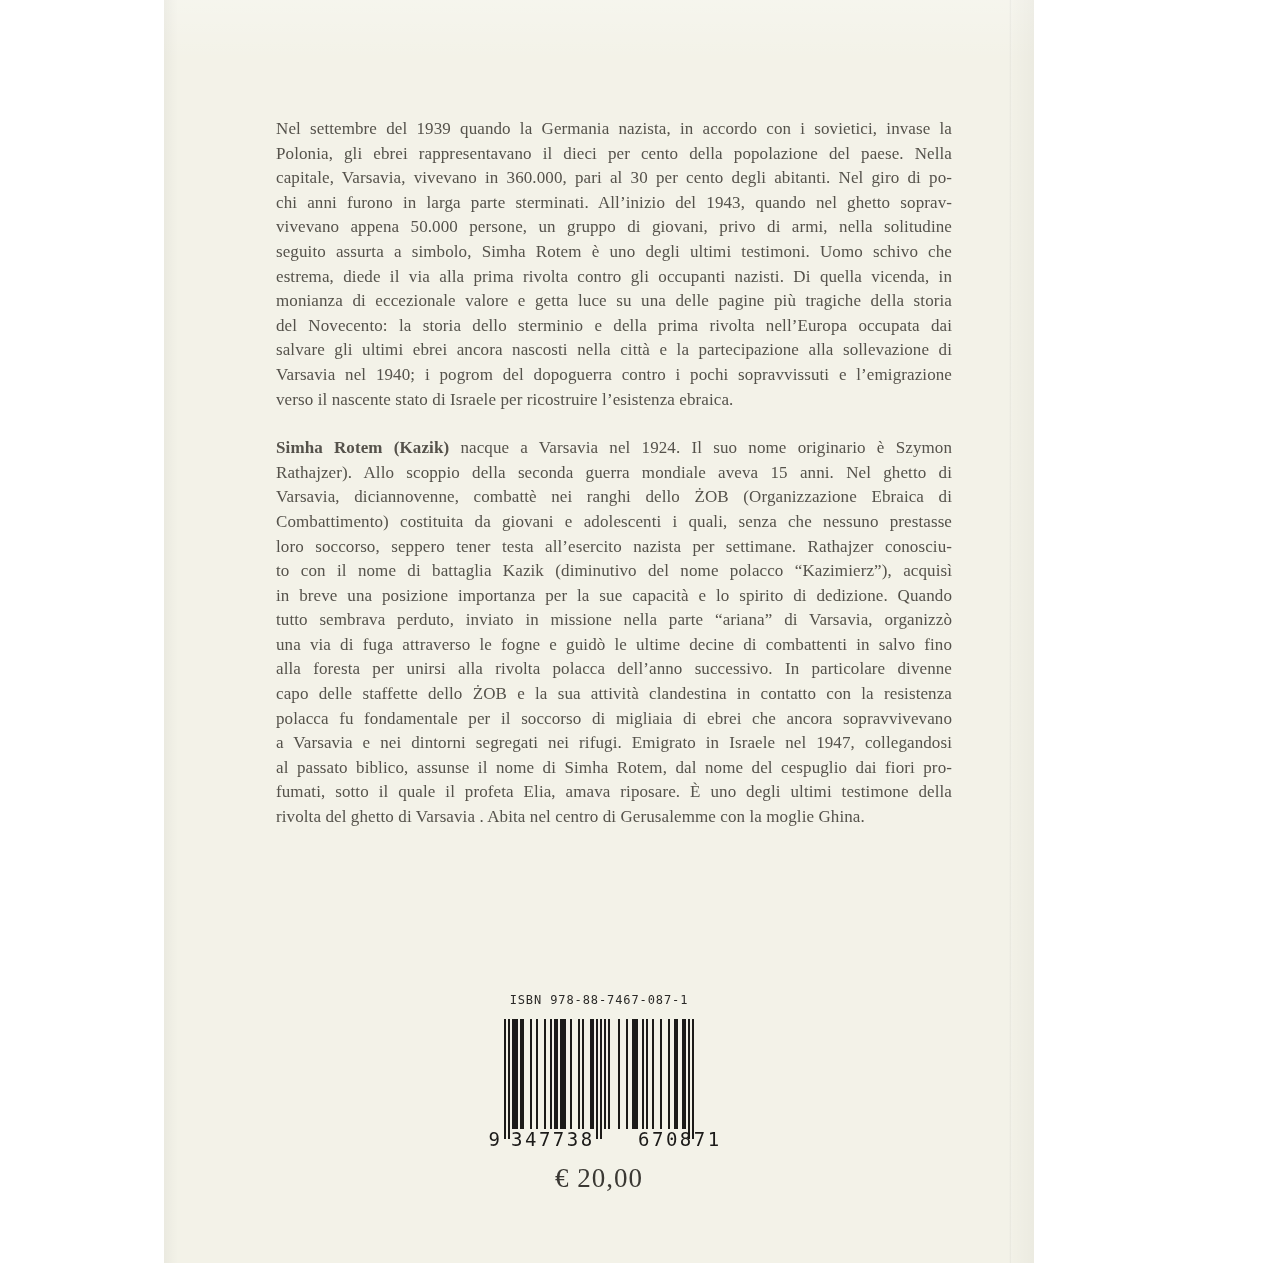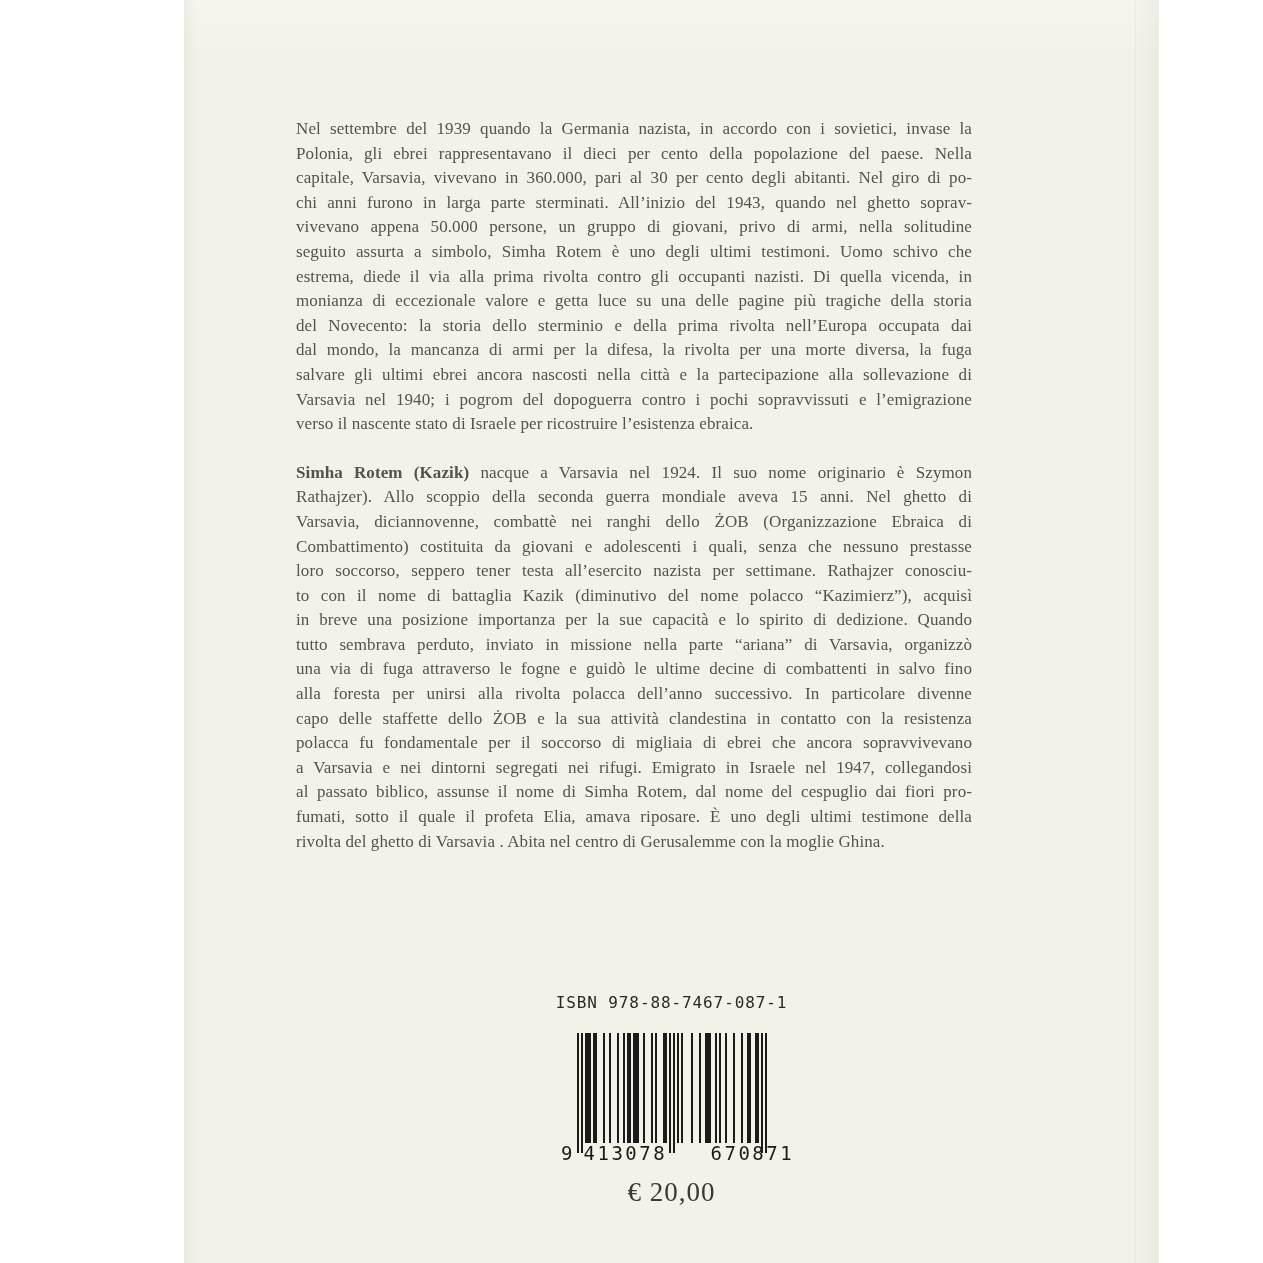--- a/index.html
+++ b/index.html
@@ -5,21 +5,21 @@
   html, body { margin: 0; padding: 0; }
   body {
     width: 1263px; height: 1263px;
     background: #ffffff;
     position: relative;
     overflow: hidden;
     font-family: "Liberation Serif", "DejaVu Serif", serif;
   }
   .cover {
     position: absolute;
-    left: 184px; top: 0; width: 975px; height: 1263px;
+    left: 164px; top: 0; width: 870px; height: 1263px;
     background:
       linear-gradient(90deg, rgba(0,0,0,0.035) 0, rgba(0,0,0,0) 14px),
       linear-gradient(270deg, rgba(0,0,0,0.03) 0, rgba(0,0,0,0) 26px),
       linear-gradient(180deg, rgba(255,255,255,0.25) 0, rgba(0,0,0,0) 60px),
       #f3f2e8;
   }
   .crease {
     position: absolute; top: 0; right: 22px; width: 3px; height: 100%;
     background: linear-gradient(90deg, rgba(0,0,0,0.0), rgba(0,0,0,0.03), rgba(255,255,255,0.25));
   }
@@ -45,25 +45,25 @@
   .barcode-block {
     position: absolute;
     left: 50%; top: 993px;
     transform: translateX(-50%);
     width: 260px;
     text-align: center;
     color: #23221f;
   }
   .isbn {
     font-family: "DejaVu Sans Mono", "Liberation Mono", monospace;
-    font-size: 16px;
+    font-size: 12px;
     letter-spacing: 0.9px;
     white-space: nowrap;
     color: #2a2927;
-    margin-bottom: 21px;
+    margin-bottom: 12px;
   }
   .barcode {
     position: relative;
     width: 190px;
     height: 134px;
     margin: 0 auto;
   }
   .barcode svg { position: absolute; left: 0; top: 0; }
   .bd {
     position: absolute;
@@ -95,21 +95,20 @@
     <div class="para">
         <div class="line">Nel settembre del 1939 quando la Germania nazista, in accordo con i sovietici, invase la</div>
         <div class="line">Polonia, gli ebrei rappresentavano il dieci per cento della popolazione del paese. Nella</div>
         <div class="line">capitale, Varsavia, vivevano in 360.000, pari al 30 per cento degli abitanti. Nel giro di po-</div>
         <div class="line">chi anni furono in larga parte sterminati. All’inizio del 1943, quando nel ghetto soprav-</div>
         <div class="line">vivevano appena 50.000 persone, un gruppo di giovani, privo di armi, nella solitudine</div>
         <div class="line">seguito assurta a simbolo, Simha Rotem è uno degli ultimi testimoni. Uomo schivo che</div>
         <div class="line">estrema, diede il via alla prima rivolta contro gli occupanti nazisti. Di quella vicenda, in</div>
         <div class="line">monianza di eccezionale valore e getta luce su una delle pagine più tragiche della storia</div>
         <div class="line">del Novecento: la storia dello sterminio e della prima rivolta nell’Europa occupata dai</div>
-        <div class="line">dal mondo, la mancanza di armi per la difesa, la rivolta per una morte diversa, la fuga</div>
         <div class="line">salvare gli ultimi ebrei ancora nascosti nella città e la partecipazione alla sollevazione di</div>
         <div class="line">Varsavia nel 1940; i pogrom del dopoguerra contro i pochi sopravvissuti e l’emigrazione</div>
         <div class="line last">verso il nascente stato di Israele per ricostruire l’esistenza ebraica.</div>
       </div>
 
     <div class="para para2">
       <div class="line">
         <span class="bold">Simha Rotem (Kazik)</span><span> nacque a Varsavia nel 1924. Il suo nome originario è Szymon</span>
       </div>
       <div class="list-frag"><div class="line">Rathajzer). Allo scoppio della seconda guerra mondiale aveva 15 anni. Nel ghetto di</div><div class="line">Varsavia, diciannovenne, combattè nei ranghi dello ŻOB (Organizzazione Ebraica di</div><div class="line">Combattimento) costituita da giovani e adolescenti i quali, senza che nessuno prestasse</div><div class="line">loro soccorso, seppero tener testa all’esercito nazista per settimane. Rathajzer conosciu-</div><div class="line">to con il nome di battaglia Kazik (diminutivo del nome polacco “Kazimierz”), acquisì</div><div class="line">in breve una posizione importanza per la sue capacità e lo spirito di dedizione. Quando</div><div class="line">tutto sembrava perduto, inviato in missione nella parte “ariana” di Varsavia, organizzò</div><div class="line">una via di fuga attraverso le fogne e guidò le ultime decine di combattenti in salvo fino</div><div class="line">alla foresta per unirsi alla rivolta polacca dell’anno successivo. In particolare divenne</div><div class="line">capo delle staffette dello ŻOB e la sua attività clandestina in contatto con la resistenza</div><div class="line">polacca fu fondamentale per il soccorso di migliaia di ebrei che ancora sopravvivevano</div><div class="line">a Varsavia e nei dintorni segregati nei rifugi. Emigrato in Israele nel 1947, collegandosi</div><div class="line">al passato biblico, assunse il nome di Simha Rotem, dal nome del cespuglio dai fiori pro-</div><div class="line">fumati, sotto il quale il profeta Elia, amava riposare. È uno degli ultimi testimone della</div><div class="line last">rivolta del ghetto di Varsavia . Abita nel centro di Gerusalemme con la moglie Ghina.</div></div>
@@ -156,18 +155,18 @@
           <rect x="156" y="0" width="2" height="110" fill="#1c1b19"></rect>
           <rect x="164" y="0" width="2" height="110" fill="#1c1b19"></rect>
           <rect x="170" y="0" width="2" height="110" fill="#1c1b19"></rect>
           <rect x="172" y="0" width="2" height="110" fill="#1c1b19"></rect>
           <rect x="178" y="0" width="2" height="110" fill="#1c1b19"></rect>
           <rect x="180" y="0" width="2" height="110" fill="#1c1b19"></rect>
           <rect x="184" y="0" width="2" height="120" fill="#1c1b19"></rect>
           <rect x="188" y="0" width="2" height="120" fill="#1c1b19"></rect>
         </svg>
       <span class="bd bd9">9</span>
-      <span class="bd bdl">413078</span>
+      <span class="bd bdl">347738</span>
       <span class="bd bdr">670871</span>
     </div>
     <div class="price">€ 20,00</div>
   </div>
 </div>
 
 </body></html>

